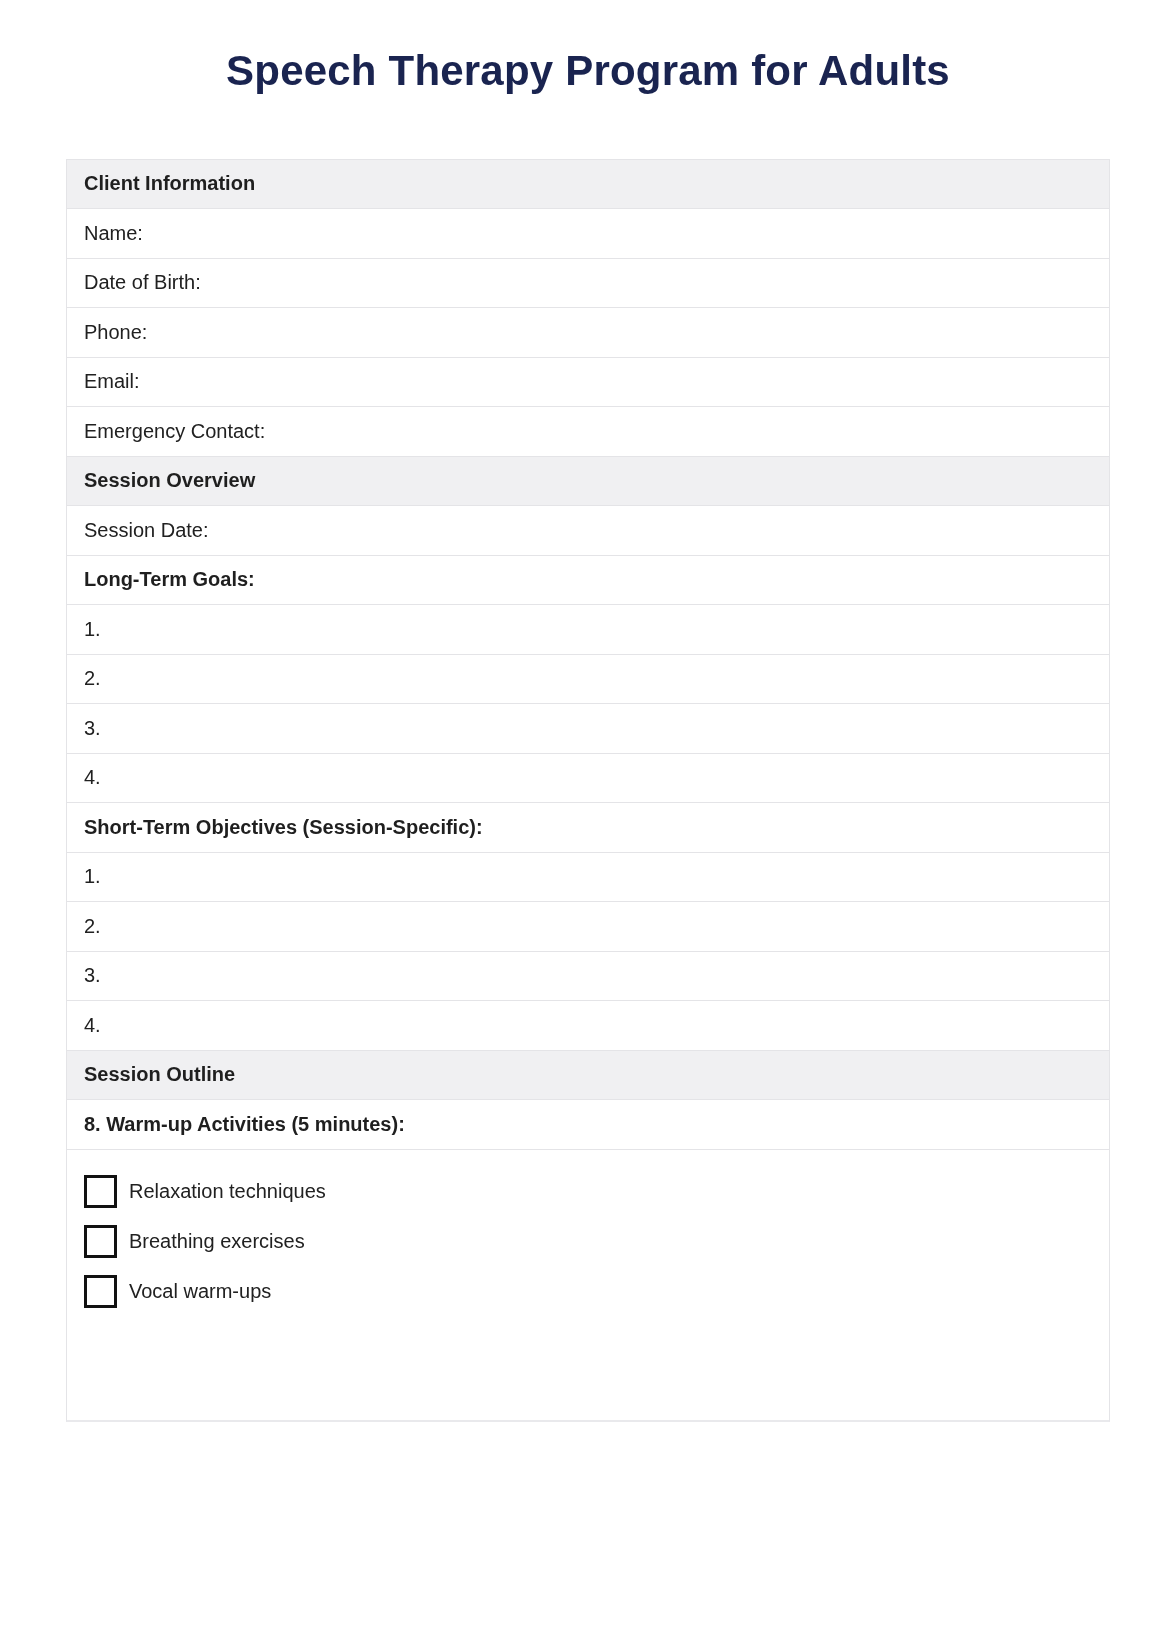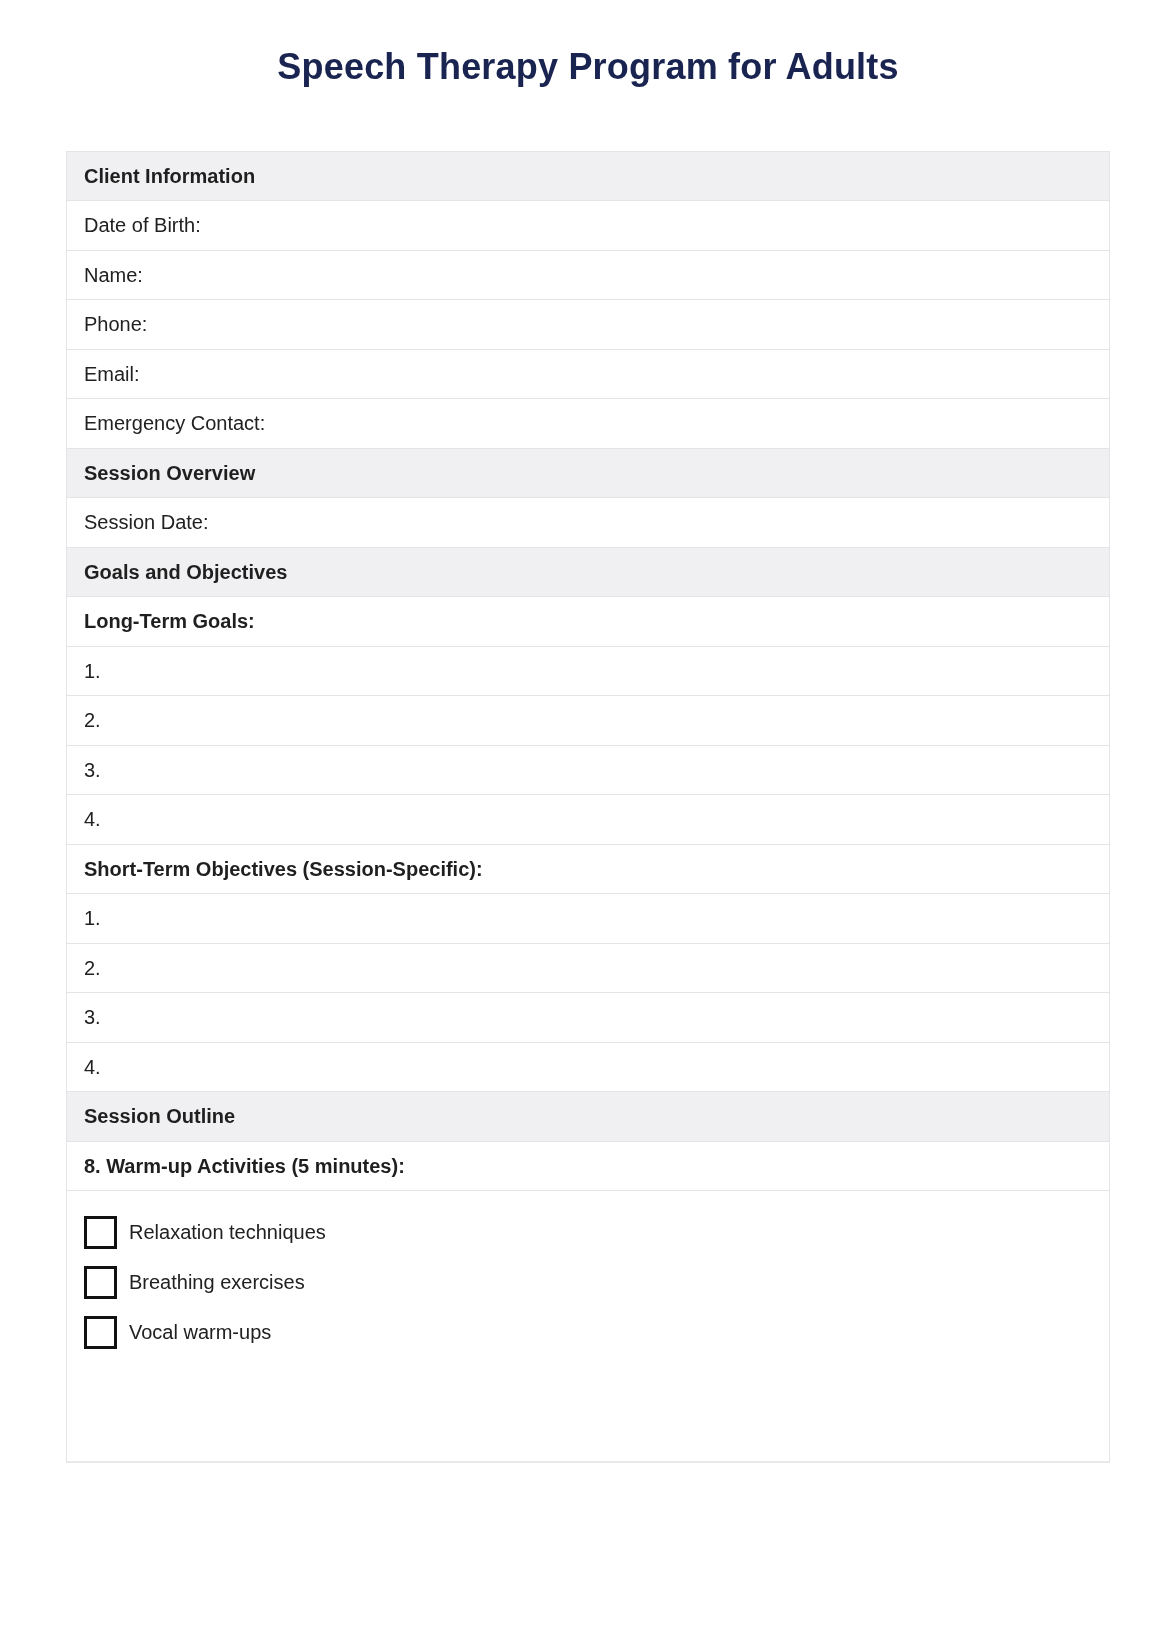--- a/index.html
+++ b/index.html
@@ -13,21 +13,21 @@
   .page {
     width: 1176px;
     height: 1630px;
     background: #ffffff;
     overflow: hidden;
   }
   .doc-title {
     margin: 0;
     padding-top: 44px;
     text-align: center;
-    font-size: 36px;
+    font-size: 42px;
     line-height: 1.3;
     font-weight: bold;
     color: #1a2450;
     letter-spacing: 0.2px;
   }
   .form-table {
     width: 1044px;
     margin: 60px auto 0 auto;
     border: 1px solid #e4e4e7;
     border-bottom: 2px solid #e9e9ec;
@@ -82,42 +82,39 @@
 </head>
 <body>
 
 <div class="page">
   <h1 class="doc-title">Speech Therapy Program for Adults</h1>
   <div class="form-table">
       <div class="row section">
         <span>Client Information</span>
       </div>
       <div class="row field">
-        <span>Date of Birth:</span>
+        <span>Name:</span>
       </div>
       <div class="row field">
-        <span>Name:</span>
+        <span>Date of Birth:</span>
       </div>
       <div class="row field">
         <span>Phone:</span>
       </div>
       <div class="row field">
         <span>Email:</span>
       </div>
       <div class="row field">
         <span>Emergency Contact:</span>
       </div>
       <div class="row section">
         <span>Session Overview</span>
       </div>
       <div class="row field">
         <span>Session Date:</span>
-      </div>
-      <div class="row section">
-        <span>Goals and Objectives</span>
       </div>
       <div class="row subheading">
         <span>Long-Term Goals:</span>
       </div>
       <div class="row field">
         <span>1.</span>
       </div>
       <div class="row field">
         <span>2.</span>
       </div>

